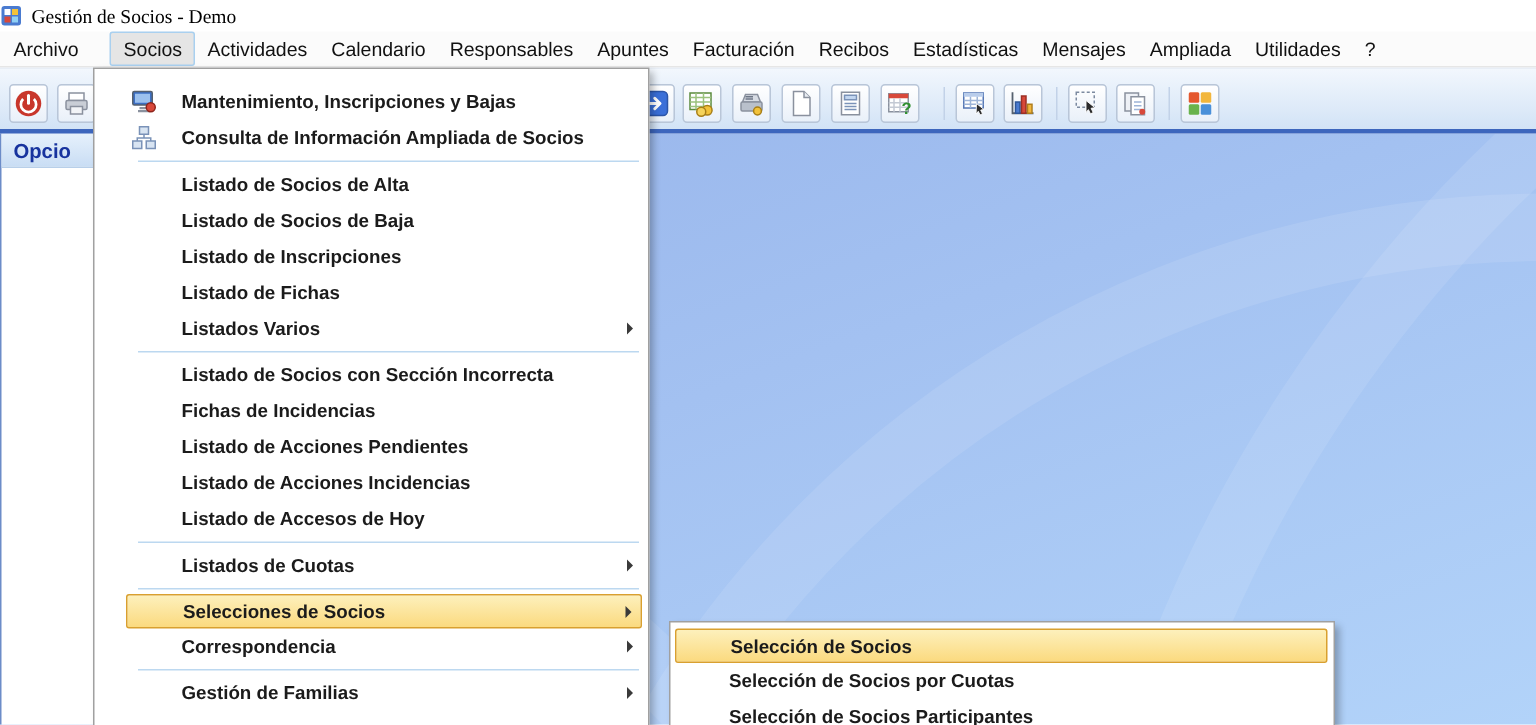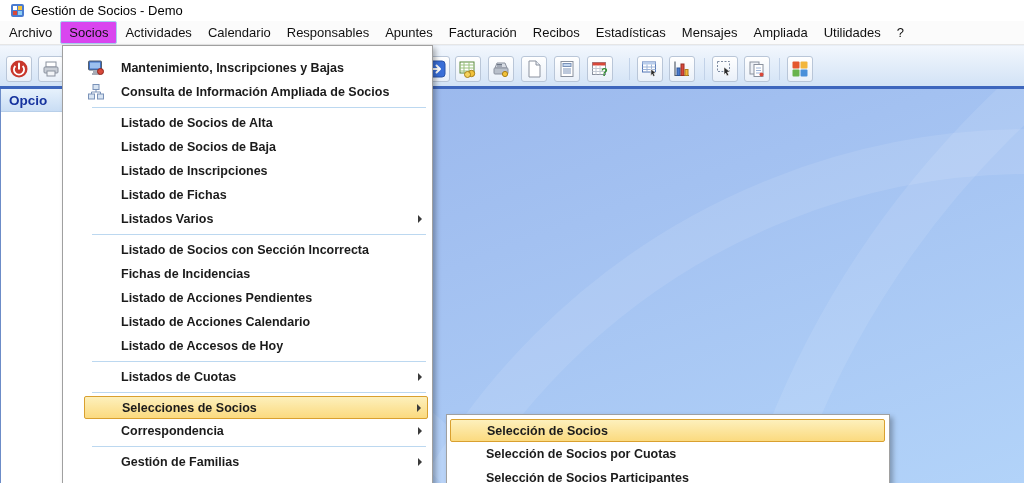--- a/index.html
+++ b/index.html
@@ -1,22 +1,22 @@
 <!DOCTYPE html>
 <html><head>
 <meta charset="utf-8">
 <style>
   * { margin:0; padding:0; box-sizing:border-box; }
   html,body { width:1024px; height:483px; overflow:hidden; font-family:"Liberation Sans","DejaVu Sans",sans-serif; background:#fff; }
-  .titlebar { position:absolute; left:0; top:0; width:1024px; height:21px; background:#ffffff; display:flex; align-items:center; padding-left:10px; }
+  .titlebar { position:absolute; left:0; top:0; width:1024px; height:21px; background:#ffffff; display:flex; align-items:center; padding-left:0;font-family:Liberation Serif, serif; }
   .titlebar .ticon { width:16px; height:16px; margin-right:5px; }
   .titlebar .ttext { font-size:13px; color:#000; }
   .menubar { position:absolute; left:0; top:21px; width:1024px; height:24px; background:#fbfbfb; display:flex; align-items:stretch; padding-left:1px; border-bottom:1px solid #e6e6e6; }
   .mbi { font-size:13px; color:#111; display:flex; align-items:center; padding:0 8px; cursor:default; }
-  .mbi.sel { background:#d946ef; border:1px solid #a9d0ef; border-radius:2px; }
+  .mbi.sel { background:#e5e5e5; border:1px solid #a9d0ef; border-radius:2px;margin-left:13px; }
   .toolbar { position:absolute; left:0; top:45px; width:1024px; height:44px;
     background:linear-gradient(#f2f7fd,#dcE9f8 70%,#d2e3f6); border-top:1px solid #e8eef6; border-bottom:3px solid #3d66bd; }
   .tbtn { position:absolute; top:10px; width:26px; height:26px; border:1px solid #b9c6d8; border-radius:3px;
     background:linear-gradient(#ffffff,#e9f0f9); display:flex; align-items:center; justify-content:center; }
   .tsep { position:absolute; top:12px; width:1px; height:22px; background:#c2d2e8; }
   .client { position:absolute; left:0; top:89px; width:1024px; height:394px; overflow:hidden;
     background:linear-gradient(160deg,#96b3ea 0%,#a3c1f1 45%,#b2d3f9 100%); }
   .streak { position:absolute; border-radius:50%; border:45px solid rgba(255,255,255,0.10); }
   .sidepanel { position:absolute; left:0; top:89px; width:200px; height:394px; background:#ffffff; border-right:1px solid #94afd6; border-left:1px solid #6c8cc8; }
   .sidepanel .phead { height:23px; background:linear-gradient(#e6f1fc,#c9ddf4); border-bottom:1px solid #b8cfe9;
@@ -226,21 +226,21 @@
   <div class="mi">
     <span class="lbl">Listado de Socios con Sección Incorrecta</span>
   </div>
   <div class="mi">
     <span class="lbl">Fichas de Incidencias</span>
   </div>
   <div class="mi">
     <span class="lbl">Listado de Acciones Pendientes</span>
   </div>
   <div class="mi">
-    <span class="lbl">Listado de Acciones Calendario</span>
+    <span class="lbl">Listado de Acciones Incidencias</span>
   </div>
   <div class="mi">
     <span class="lbl">Listado de Accesos de Hoy</span>
   </div>
   <div class="msep"></div>
   <div class="mi">
     <span class="lbl">Listados de Cuotas</span>
     <span class="arr"></span>
   </div>
   <div class="msep"></div>

